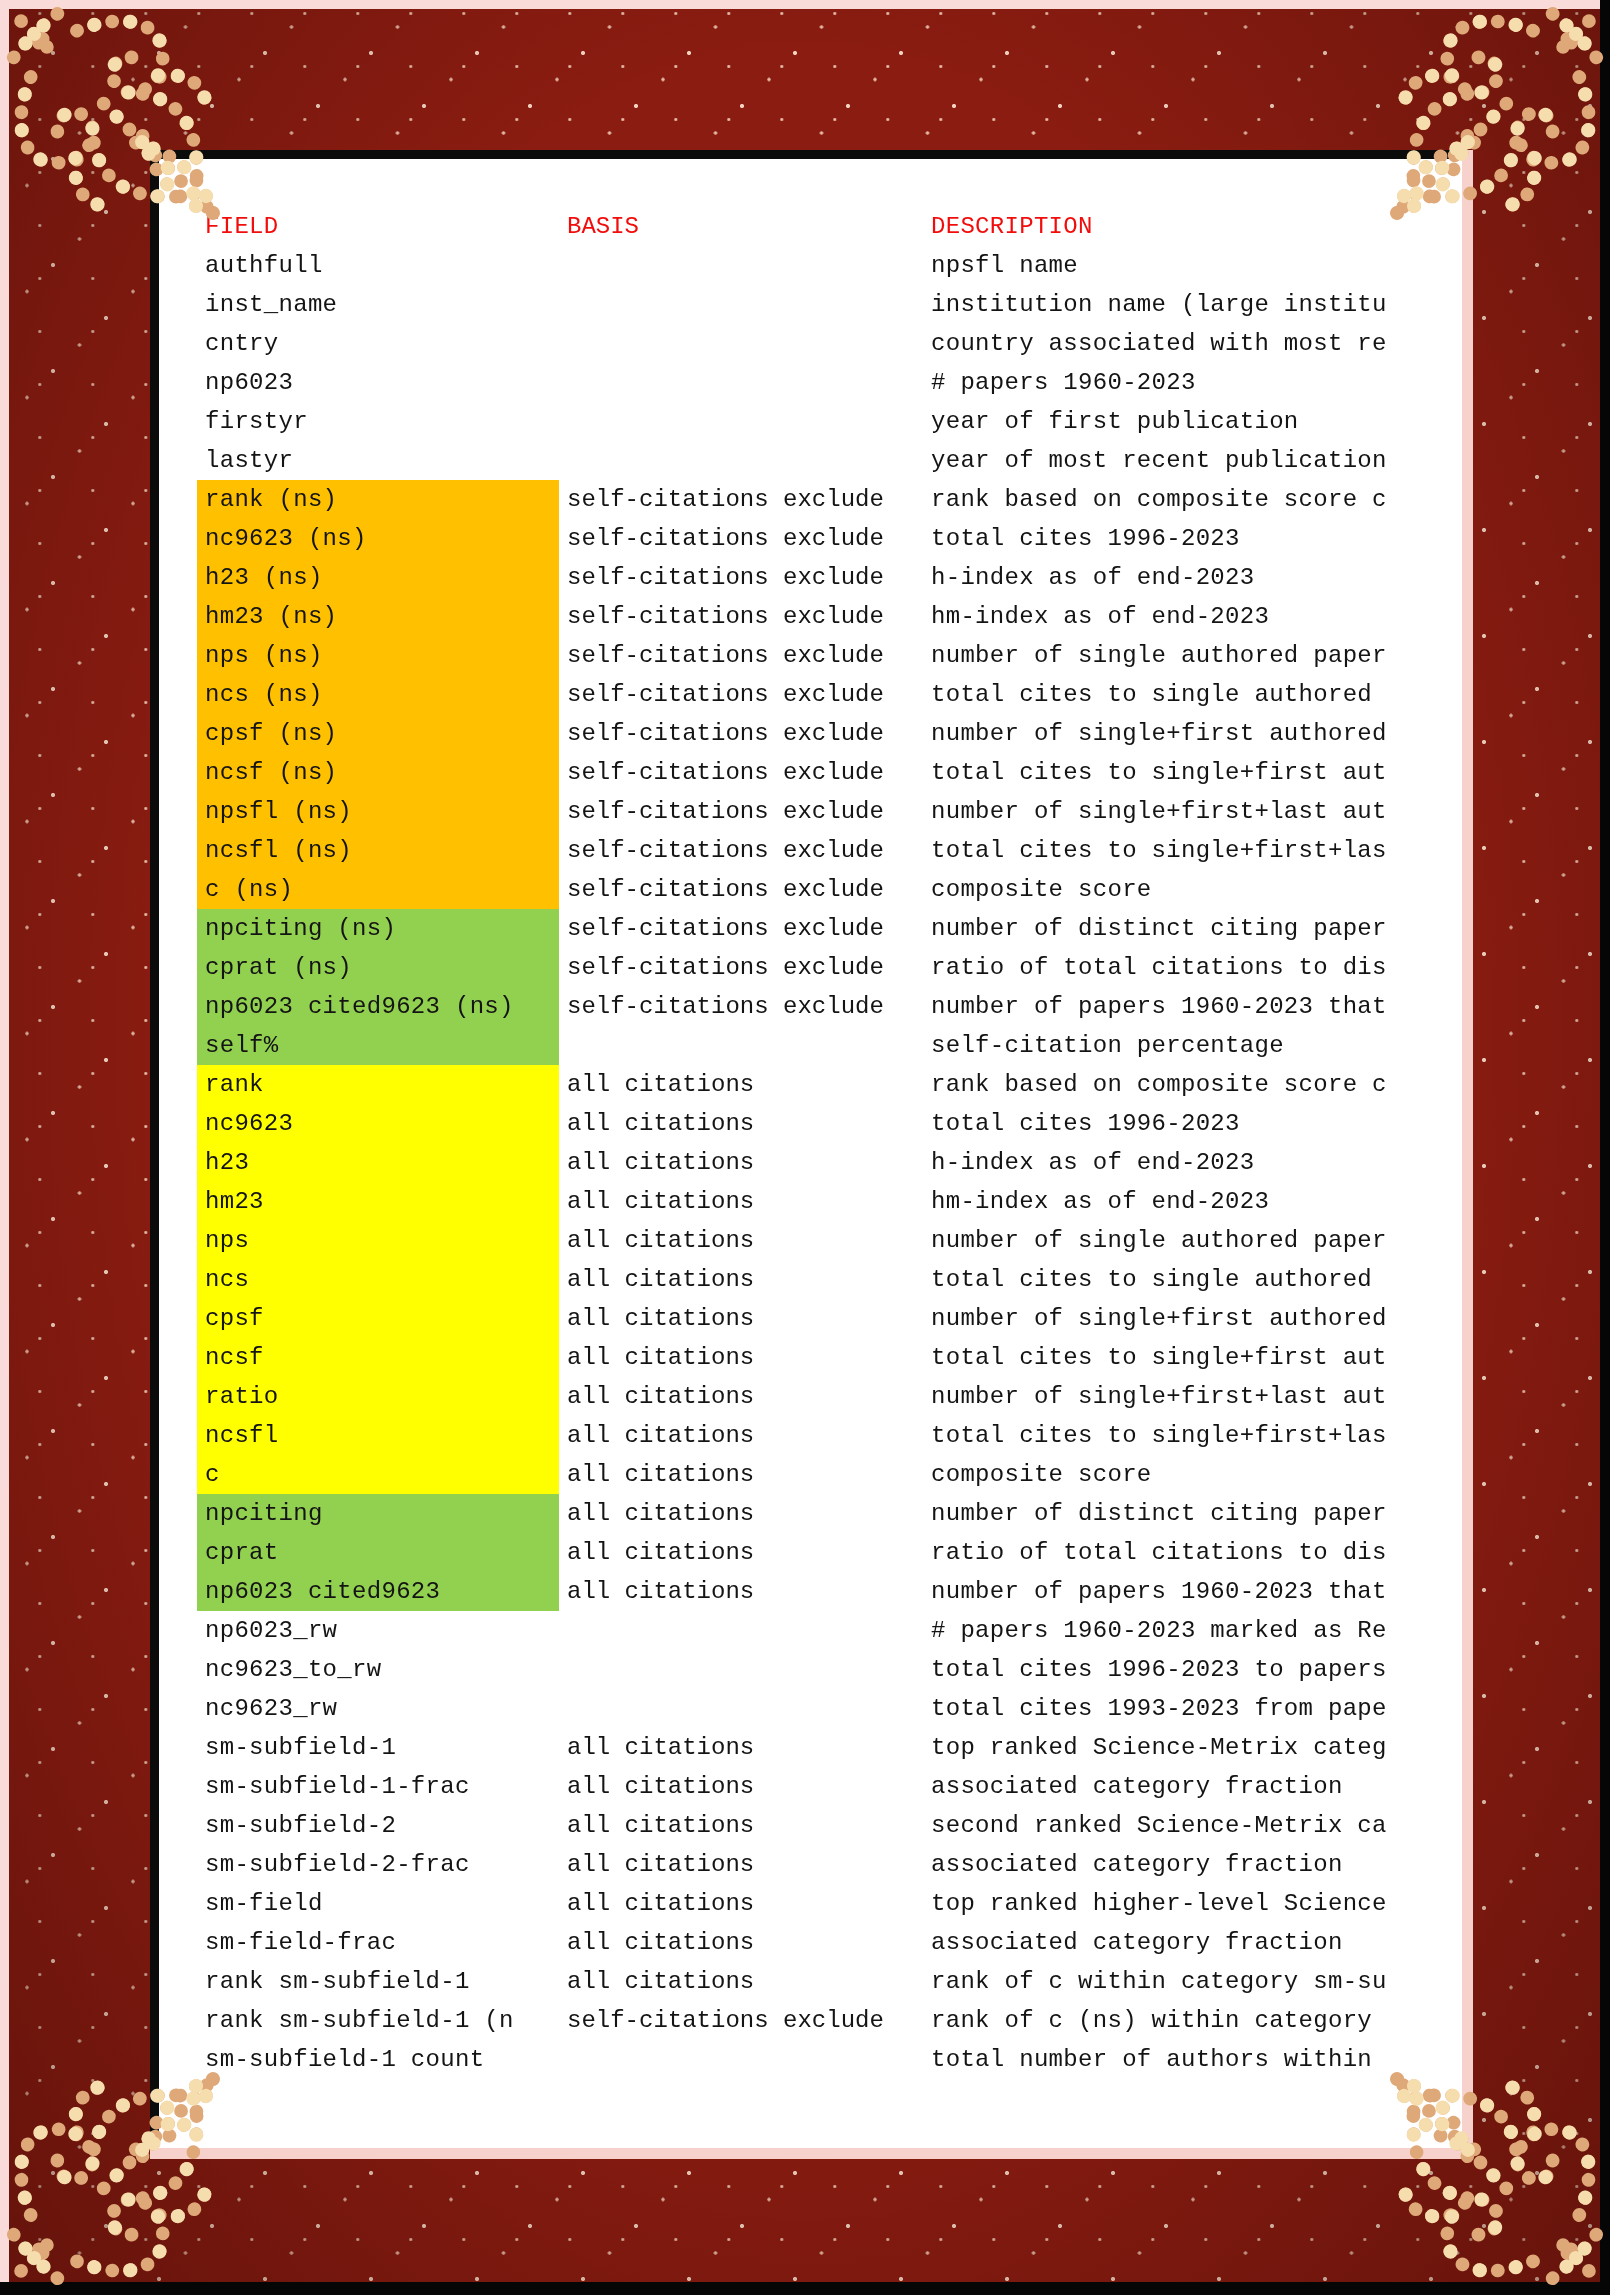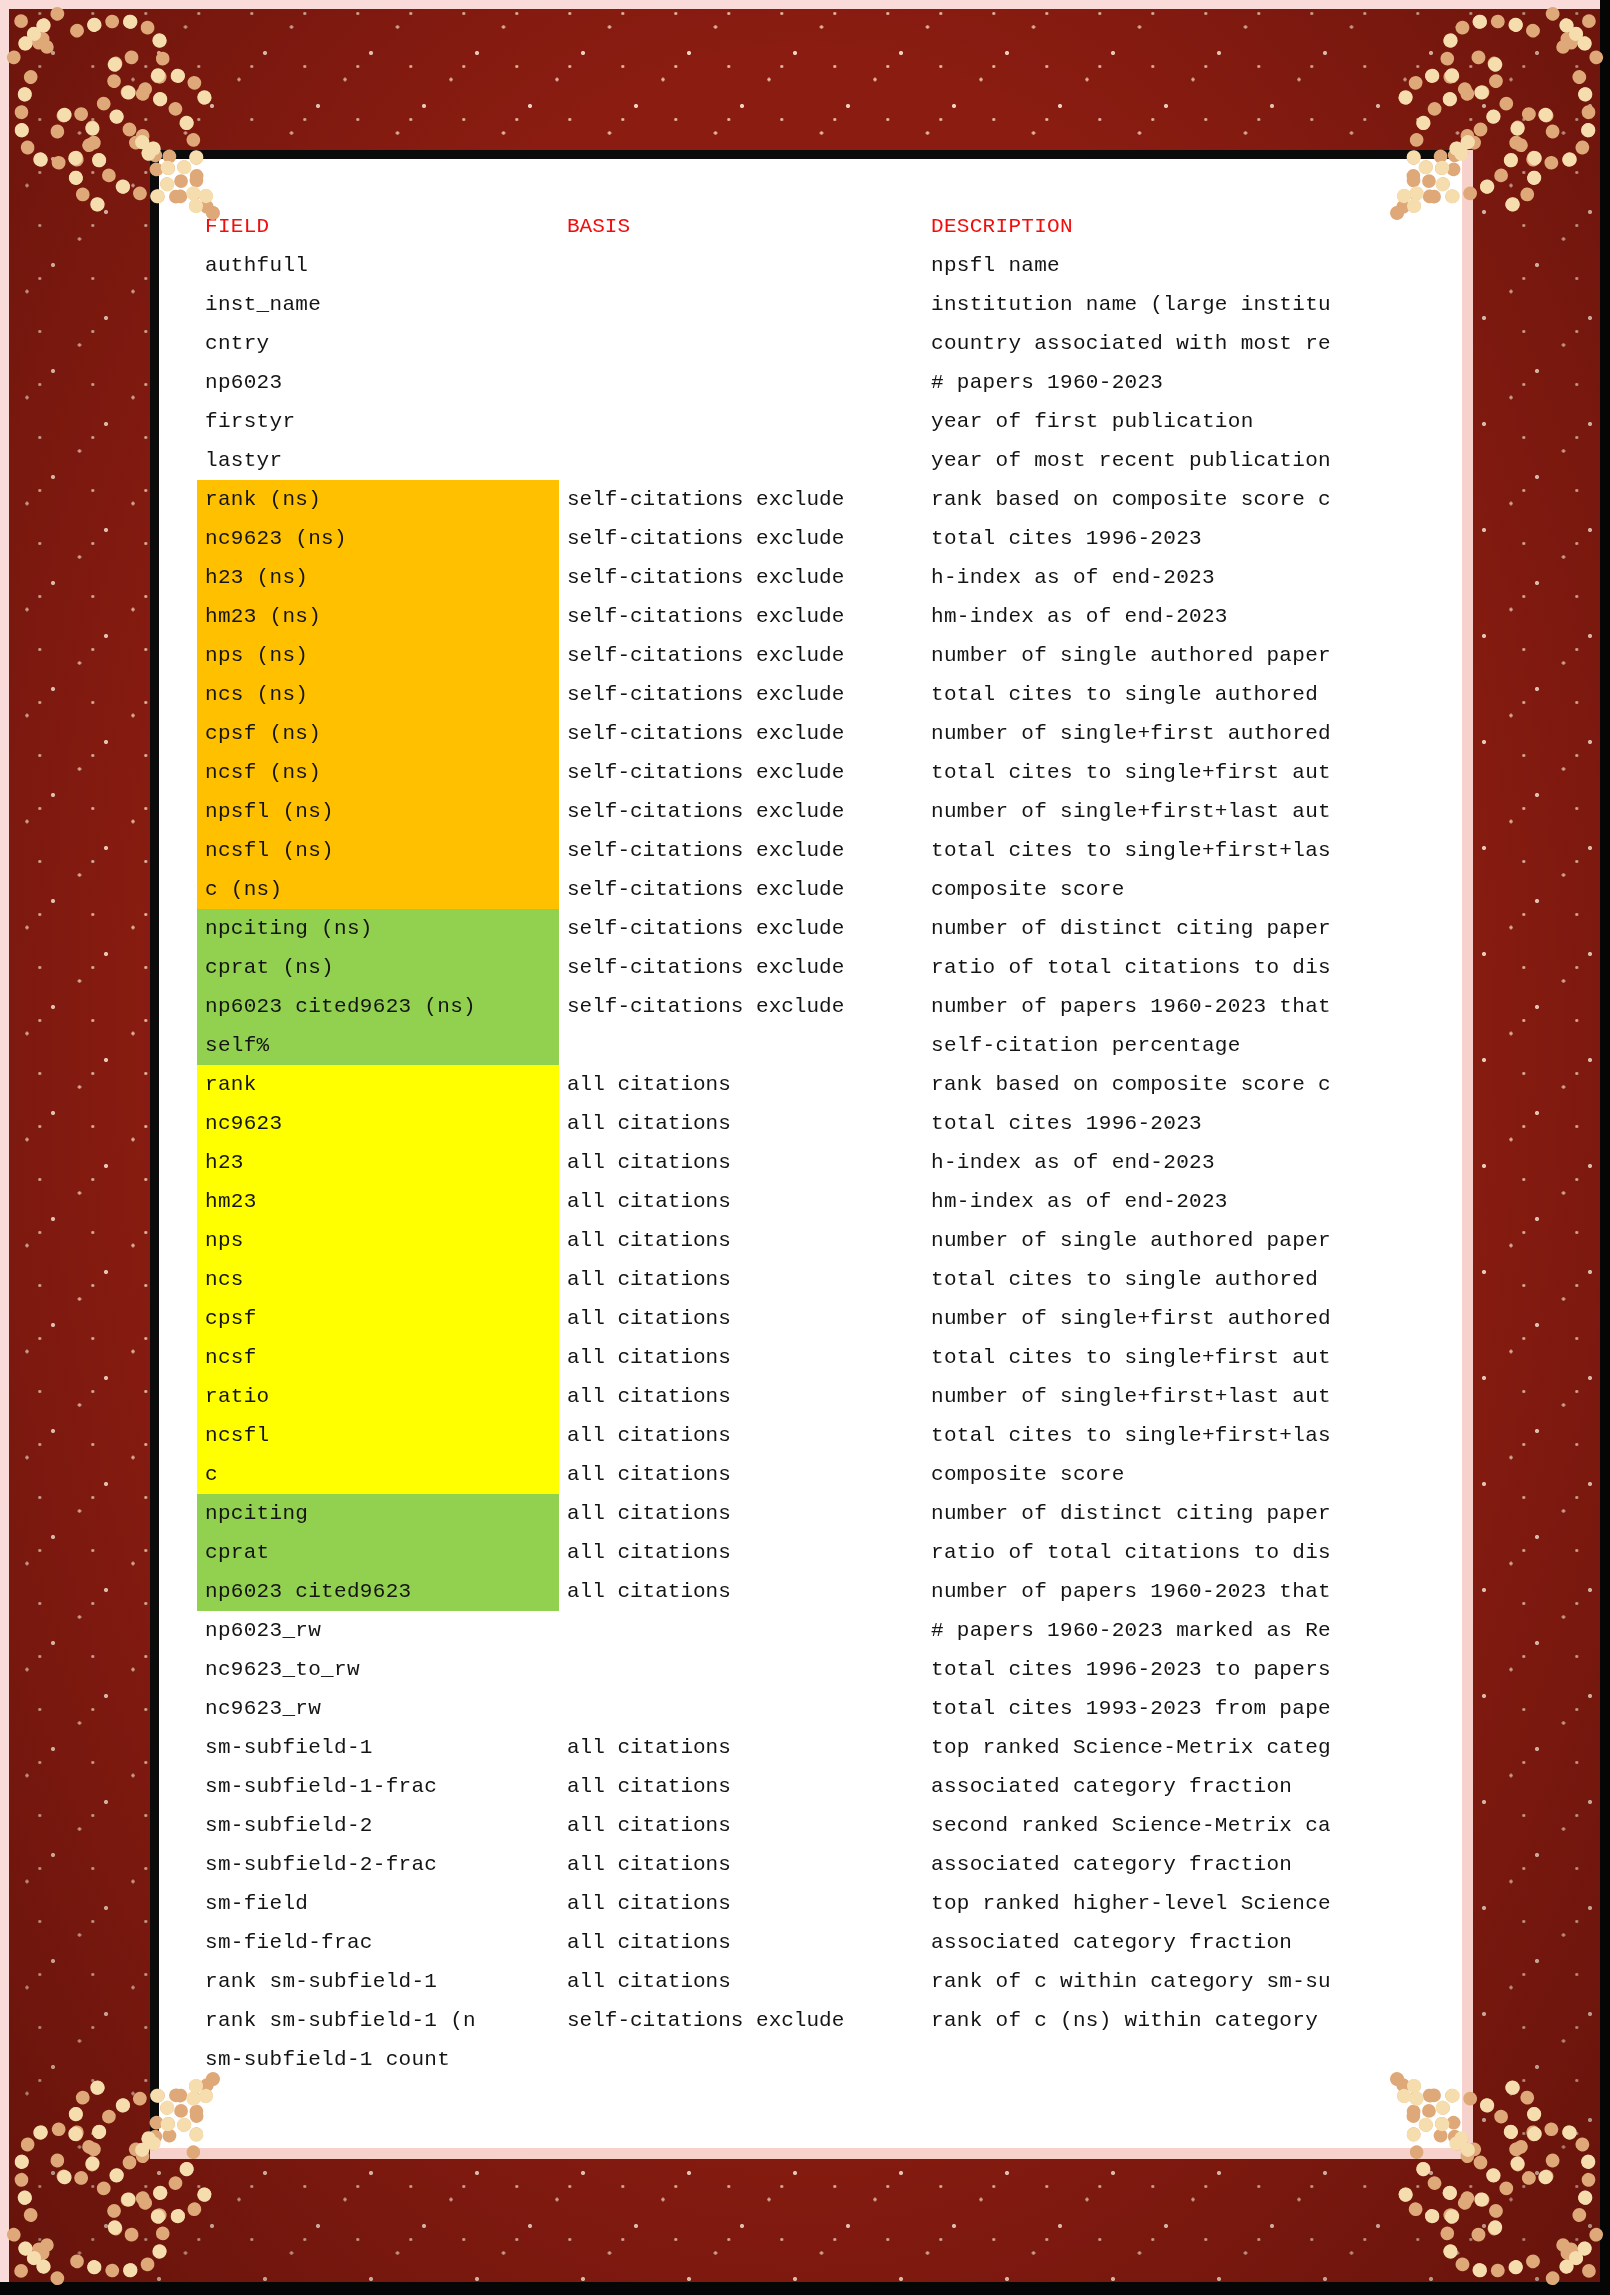--- a/index.html
+++ b/index.html
@@ -22,21 +22,21 @@
   .strip-right{position:absolute;right:0;top:0;width:9.8px;height:100%;background:var(--edge-black);z-index:4;}
   .strip-bottom{position:absolute;left:0;bottom:0;width:100%;height:12.6px;background:var(--edge-black);z-index:4;}
   
   .mat-right{position:absolute;left:1462px;top:150px;width:10.5px;height:2009px;background:var(--mat-pink);z-index:2;}
   .mat-bottom{position:absolute;left:150px;top:2148px;width:1322px;height:11.2px;background:var(--mat-pink);z-index:2;}
   
   .page{position:absolute;left:150px;top:150px;width:1312px;height:1998px;box-sizing:border-box;
         background:var(--page-bg);border-top:9.8px solid var(--page-border);
         border-left:9.8px solid var(--page-border);z-index:3;}
   .rows{position:absolute;left:0;top:48px;right:0;}
-  .row{position:relative;height:39px;line-height:39px;font-size:21px;color:var(--text-black);}
+  .row{position:relative;height:39px;line-height:39px;font-size:24px;color:var(--text-black);}
   .row span{position:absolute;white-space:pre;letter-spacing:0.3px;z-index:1;}
   .cell-field{left:46px;}
   .cell-basis{left:408px;letter-spacing:0 !important;}
   .cell-desc{left:753px;margin-left:19px;}
   .hl{position:absolute;left:38px;width:362px;top:0;bottom:0;z-index:0;}
   .header-row span{color:var(--header-red);}
   
   .orn{position:absolute;width:243px;height:243px;z-index:5;}
   .orn-tl{left:4.2px;top:4.2px;}
   .orn-tr{right:4.2px;top:4.2px;transform:scaleX(-1);}
@@ -338,20 +338,21 @@
         <div class="row">
 
     <span class="cell-field">rank sm-subfield-1 (n</span>
     <span class="cell-basis">self-citations exclude</span>
     <span class="cell-desc">rank of c (ns) within category</span>
   </div>
         <div class="row">
 
     <span class="cell-field">sm-subfield-1 count</span>
     <span class="cell-basis"></span>
+    <span class="cell-desc">total number of authors within</span>
   </div>
       </div>
   </div>
 
   <svg style="position:absolute;width:0;height:0" aria-hidden="true">
     <defs>
       <g id="fp">
         <path d="M30 11 C52 2 68 9 65 25 C62 38 48 40 45 31 C43 23 51 19 56 24"></path>
         <path d="M11 30 C2 52 9 68 25 65 C38 62 40 48 31 45 C23 43 19 51 24 56"></path>
         <path d="M7 7 L19 19"></path>

